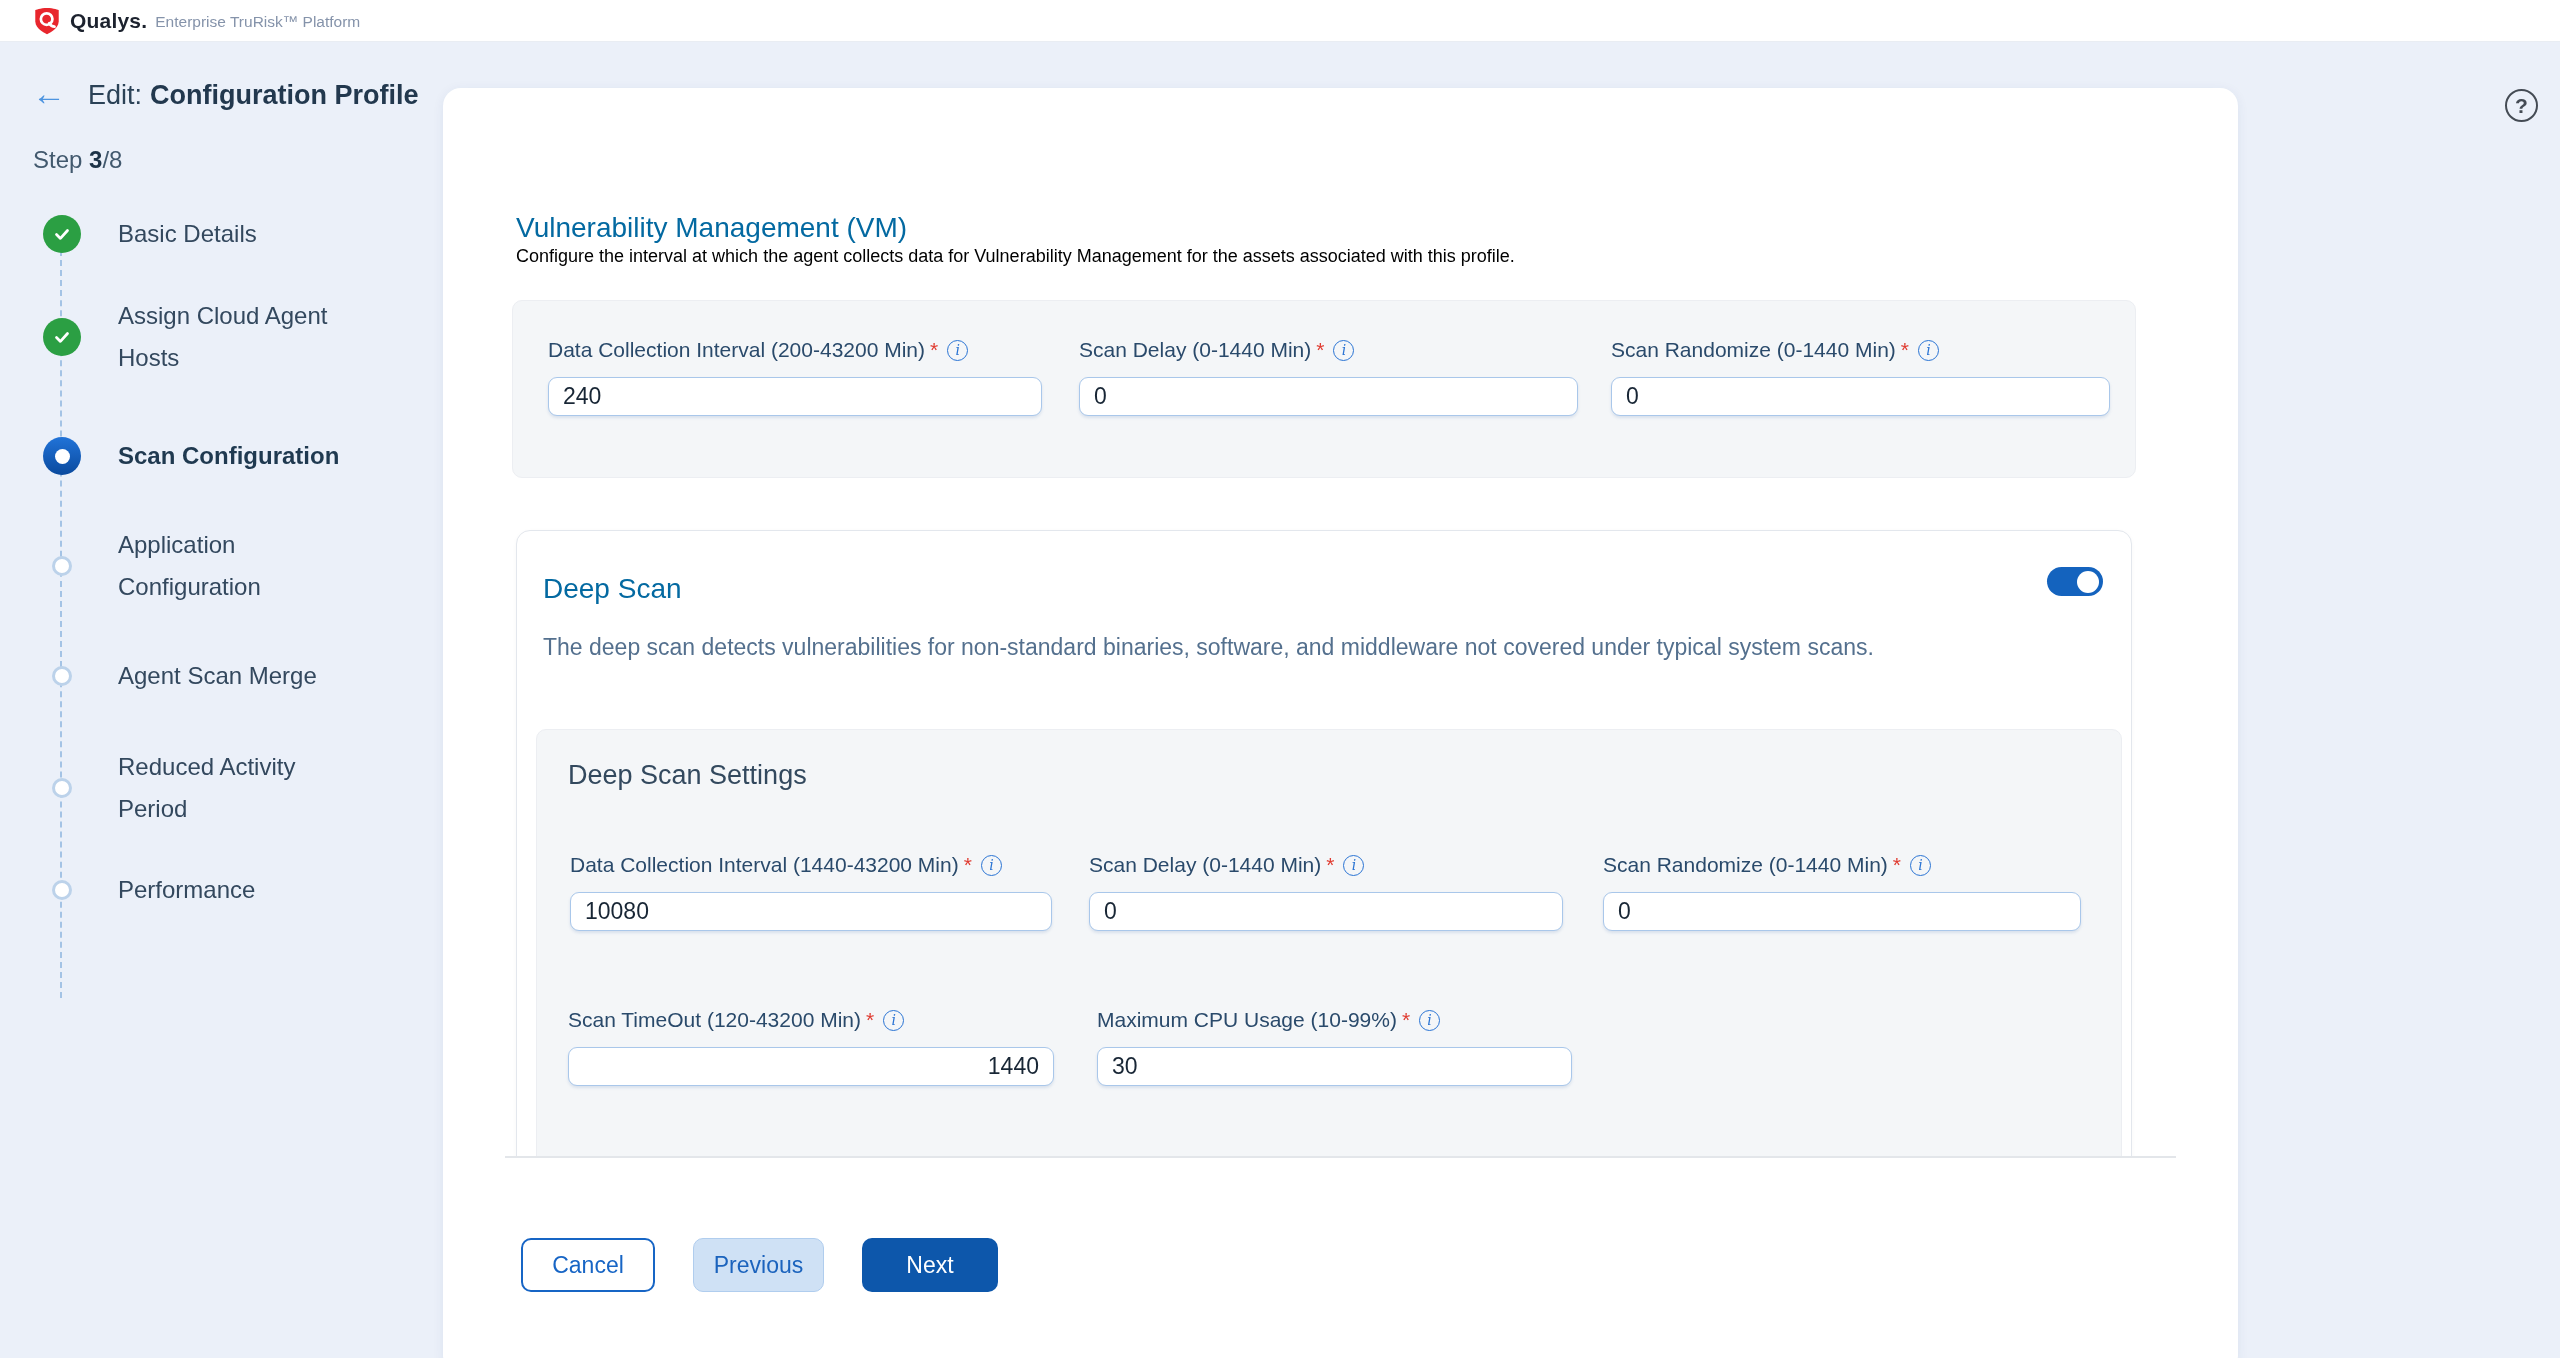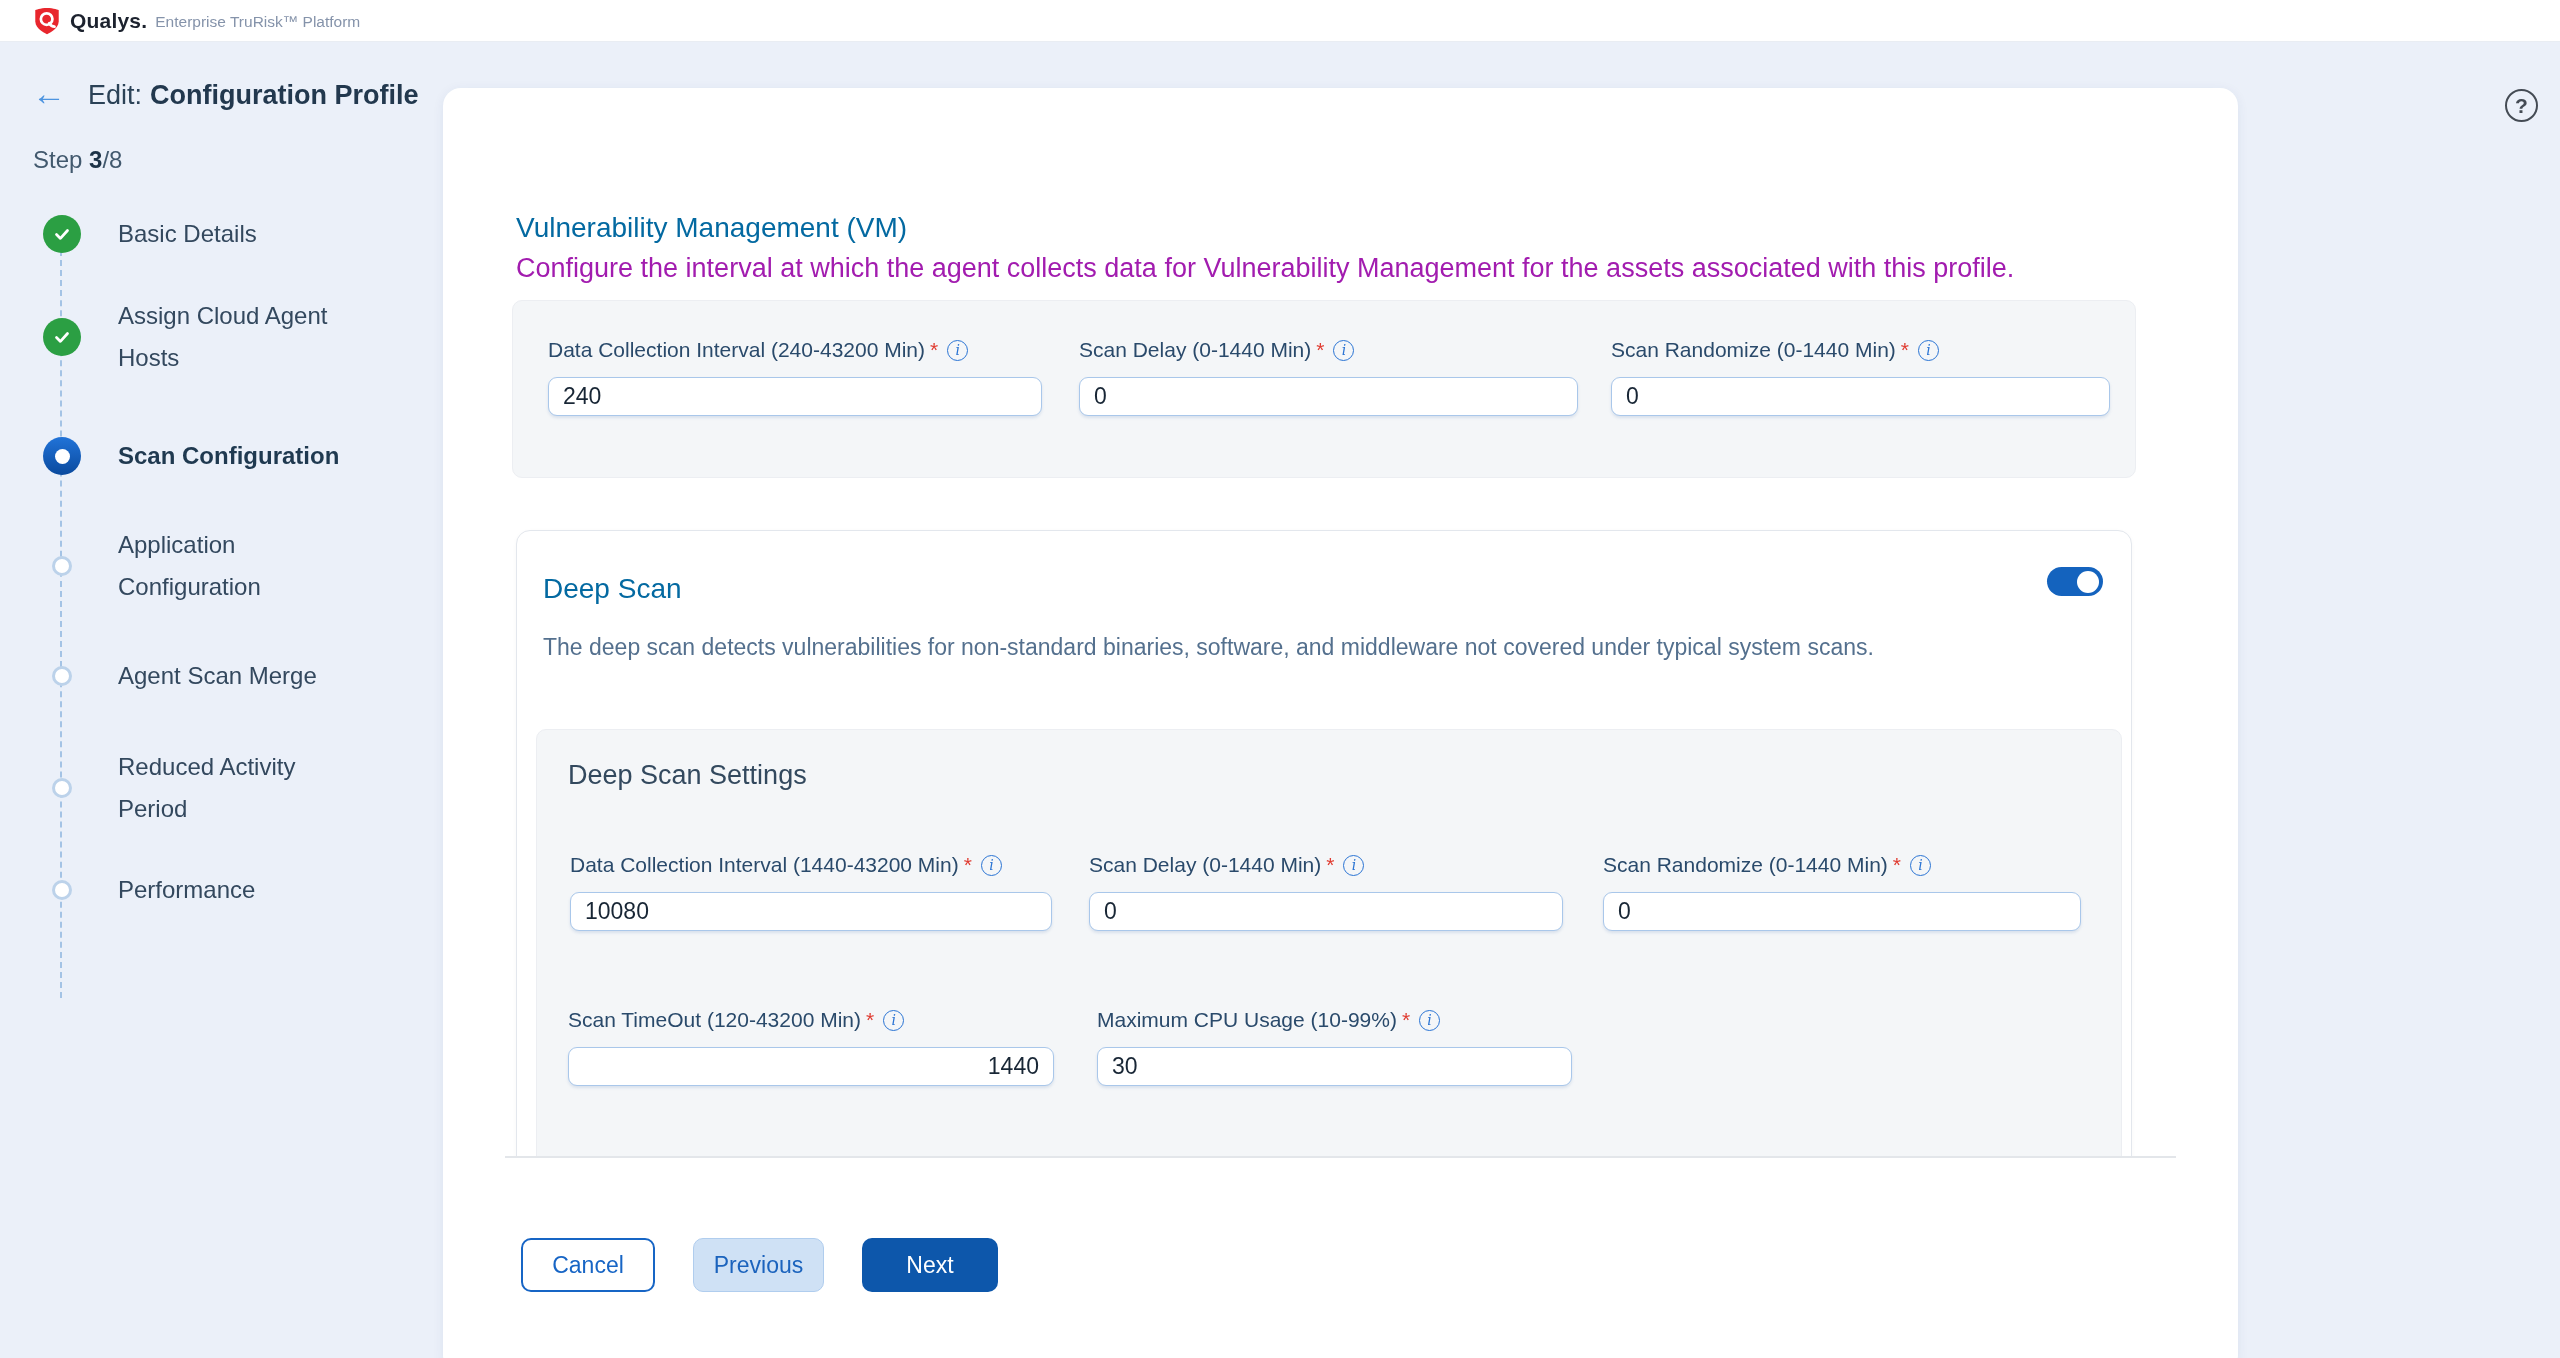--- a/index.html
+++ b/index.html
@@ -49,21 +49,21 @@
   
   .card {
     position:absolute; left:443px; top:88px; width:1795px; height:1285px;
     background:#ffffff; border-radius:18px; box-shadow:0 2px 12px rgba(30,60,110,.07);
   }
   .scroll { position:absolute; top:0; left:0; width:100%; height:1070px; overflow:hidden; }
   .scroll::after { content:""; position:absolute; left:62px; right:62px; bottom:0; height:2px; background:#e3e6ea; }
 
   .vm-head { position:absolute; left:73px; top:122px; }
   .sec-title { font-size:28px; font-weight:500; color:#0369a1; line-height:36px; }
-  .sec-sub { font-size:27px; color:#a21caf; margin-top:7px; }
+  .sec-sub { font-size:18px; color:#000000; margin-top:0; }
 
   .fieldbox { position:absolute; background:#f4f6f8; border:1px solid #eceef2; border-radius:10px; }
   .vm-box { left:69px; top:212px; width:1624px; height:178px; }
 
   .fgroup { position:absolute; }
   .flabel { font-size:21px; color:#2a4a6b; font-weight:500; line-height:26px; display:flex; align-items:center; }
   .req { color:#e03c31; margin-left:5px; font-size:21px; }
   .info {
     display:inline-flex; align-items:center; justify-content:center; margin-left:9px;
     width:21px; height:21px; border-radius:50%; border:1.7px solid #2a74d4; color:#2a74d4;
@@ -179,21 +179,21 @@
     <div class="scroll">
 
       <div class="vm-head">
         <div class="sec-title">Vulnerability Management (VM)</div>
         <div class="sec-sub">Configure the interval at which the agent collects data for Vulnerability Management for the assets associated with this profile.</div>
       </div>
 
       <div class="fieldbox vm-box">
         <div class="fgroup" style="left:35px; top:36px">
           <div class="flabel">
-            <span>Data Collection Interval (240-43200 Min)</span>
+            <span>Data Collection Interval (200-43200 Min)</span>
             <span class="req">*</span>
             <span class="info">i</span>
           </div>
           <input class="finput" style="width: 494px;" value="240">
         </div>
         <div class="fgroup" style="left:566px; top:36px">
           <div class="flabel">
             <span>Scan Delay (0-1440 Min)</span>
             <span class="req">*</span>
             <span class="info">i</span>

